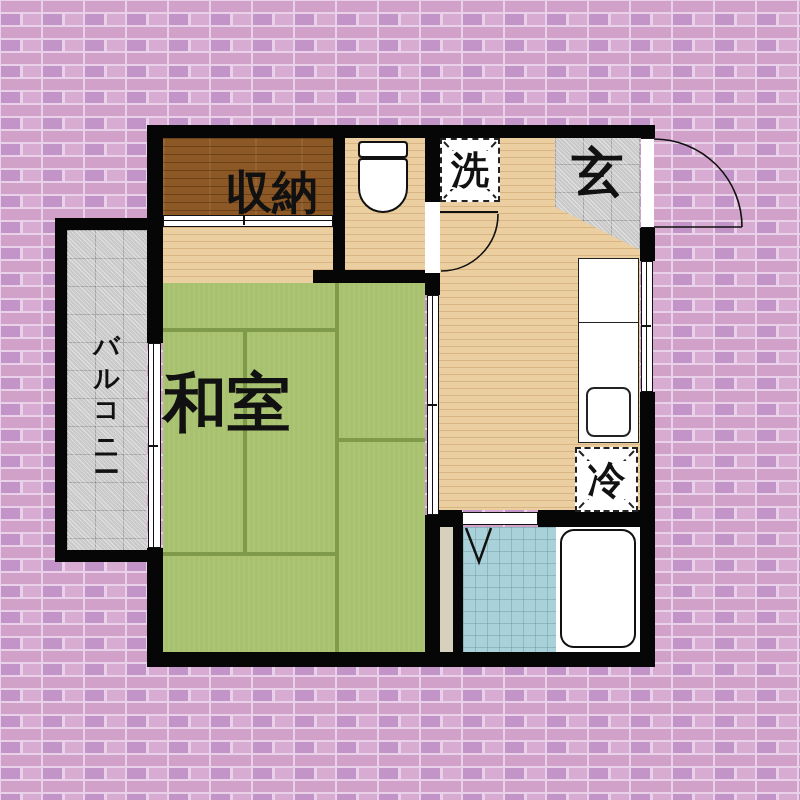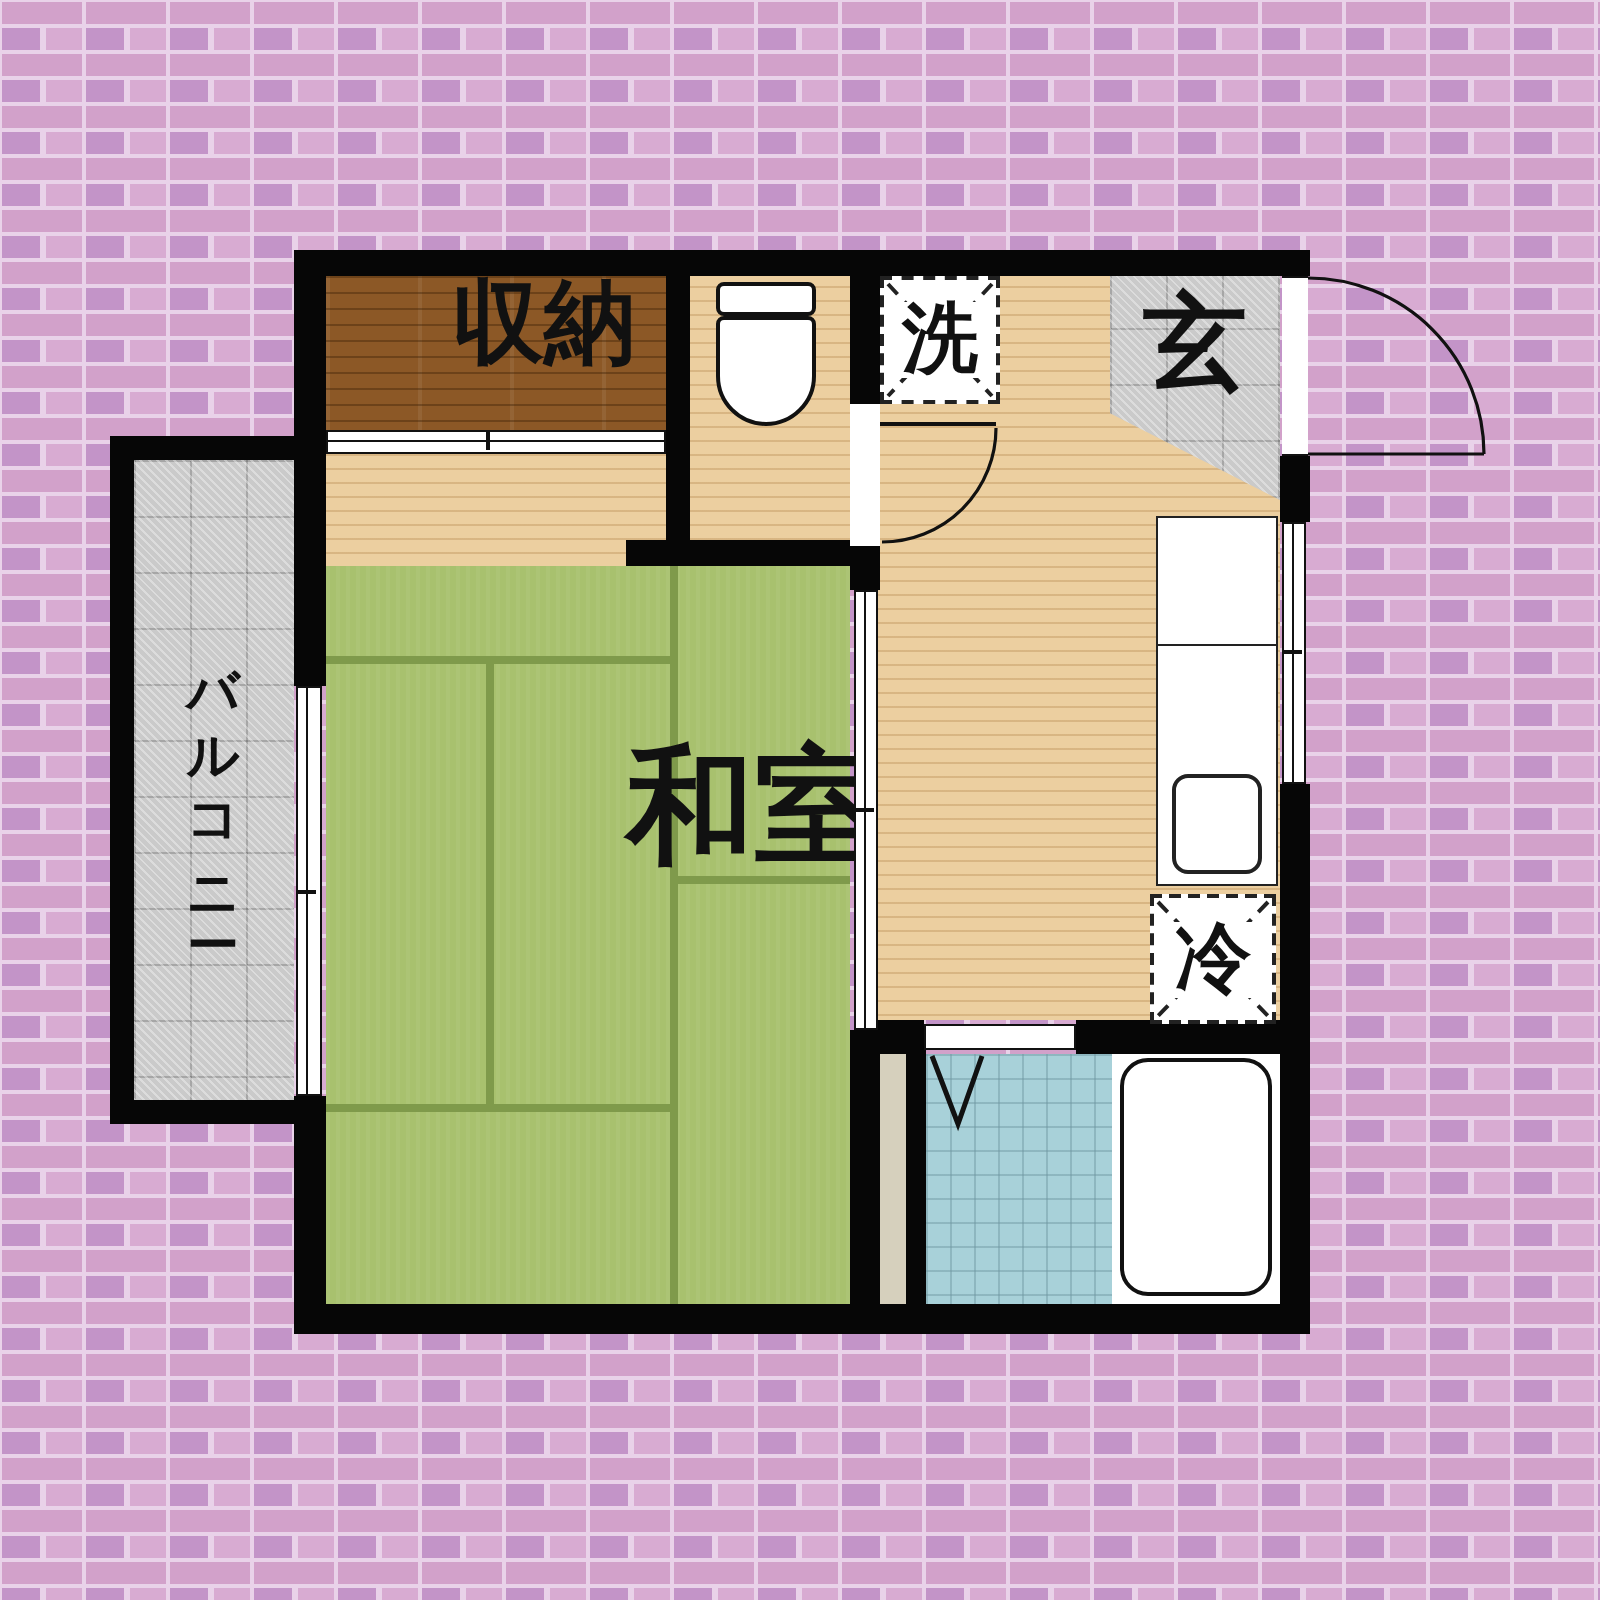--- a/index.html
+++ b/index.html
@@ -26,21 +26,21 @@
       repeating-linear-gradient(90deg,rgba(0,0,0,.18) 0 1px,transparent 1px 28px);}
   .tatami{background-color:var(--tatami);
     background-image:repeating-linear-gradient(90deg,rgba(255,255,255,.05) 0 2px,transparent 2px 5px);}
   .tatami-line{position:absolute;background:var(--tatami-line);}
   .bath-tile{background-color:var(--bath-tile);
     background-image:repeating-linear-gradient(180deg,rgba(110,150,160,.45) 0 1px,transparent 1px 12px),
       repeating-linear-gradient(90deg,rgba(110,150,160,.45) 0 1px,transparent 1px 12px);}
   .slide-door{position:absolute;background:var(--white);border:1.5px solid #111;}
   .opening{position:absolute;background:var(--white);}
   .kanji{color:#111;font-weight:bold;line-height:1;}
-  .center{display:flex;align-items:flex-start;justify-content:center;padding-left:48px;}
+  .center{display:flex;align-items:flex-end;justify-content:center;padding-left:48px;}
   .dashed-box{position:absolute;background:var(--white);border:2px dashed #222;}
   .dashed-box svg{position:absolute;left:0;top:0;}
   .dashed-box .lbl{position:absolute;left:50%;top:50%;transform:translate(-50%,-50%);
     background:var(--white);padding:0 2px;}
   .v-text{writing-mode:vertical-rl;text-orientation:upright;letter-spacing:6px;}
   .tick-h{position:absolute;background:#111;height:2px;width:10px;}
   .tick-v{position:absolute;background:#111;width:2px;height:10px;}
   .fixture{position:absolute;background:var(--white);border:2px solid #111;}
   #overlay{position:absolute;left:0;top:0;z-index:40;pointer-events:none;}
   .brick-bg{position:absolute;left:0;top:0;z-index:0;}
@@ -72,21 +72,21 @@
   <div class="abs wood-dark z1" style="left:163px;top:138px;width:170px;height:77px;"></div>
   <div class="abs wood-light z1" style="left:163px;top:227px;width:170px;height:56px;"></div>
   <div class="abs wood-light z1" style="left:345px;top:136px;width:80px;height:134px;"></div>
   <div class="abs wood-light z1" style="left:437px;top:136px;width:203px;height:374px;"></div>
   <div class="abs tatami z1" style="left:163px;top:283px;width:262px;height:369px;">
     <div class="tatami-line" style="left:0;top:45px;width:176px;height:4px;"></div>
     <div class="tatami-line" style="left:80px;top:45px;width:4px;height:225px;"></div>
     <div class="tatami-line" style="left:172px;top:0;width:4px;height:369px;"></div>
     <div class="tatami-line" style="left:176px;top:155px;width:86px;height:4px;"></div>
     <div class="tatami-line" style="left:0;top:269px;width:174px;height:4px;"></div>
-    <div class="abs" style="left:16px;top:88px;width:100%;text-align:right;">
+    <div class="abs" style="left:0;top:88px;width:100%;text-align:left;">
       <div class="kanji" style="font-size:64px;">和室</div>
     </div>
   </div>
 
   <div class="abs tile-gray z2" style="left:555px;top:136px;width:85px;height:114px;clip-path:polygon(0 0,100% 0,100% 100%,0 62%);">
     <div class="kanji abs" style="left:50%;top:36px;transform:translate(-50%,-50%);font-size:52px;">玄</div>
   </div>
 
   <div class="abs z1" style="left:440px;top:527px;width:13px;height:125px;background:var(--ps-beige);"></div>
   <div class="abs bath-tile z1" style="left:463px;top:527px;width:93px;height:125px;"></div>

